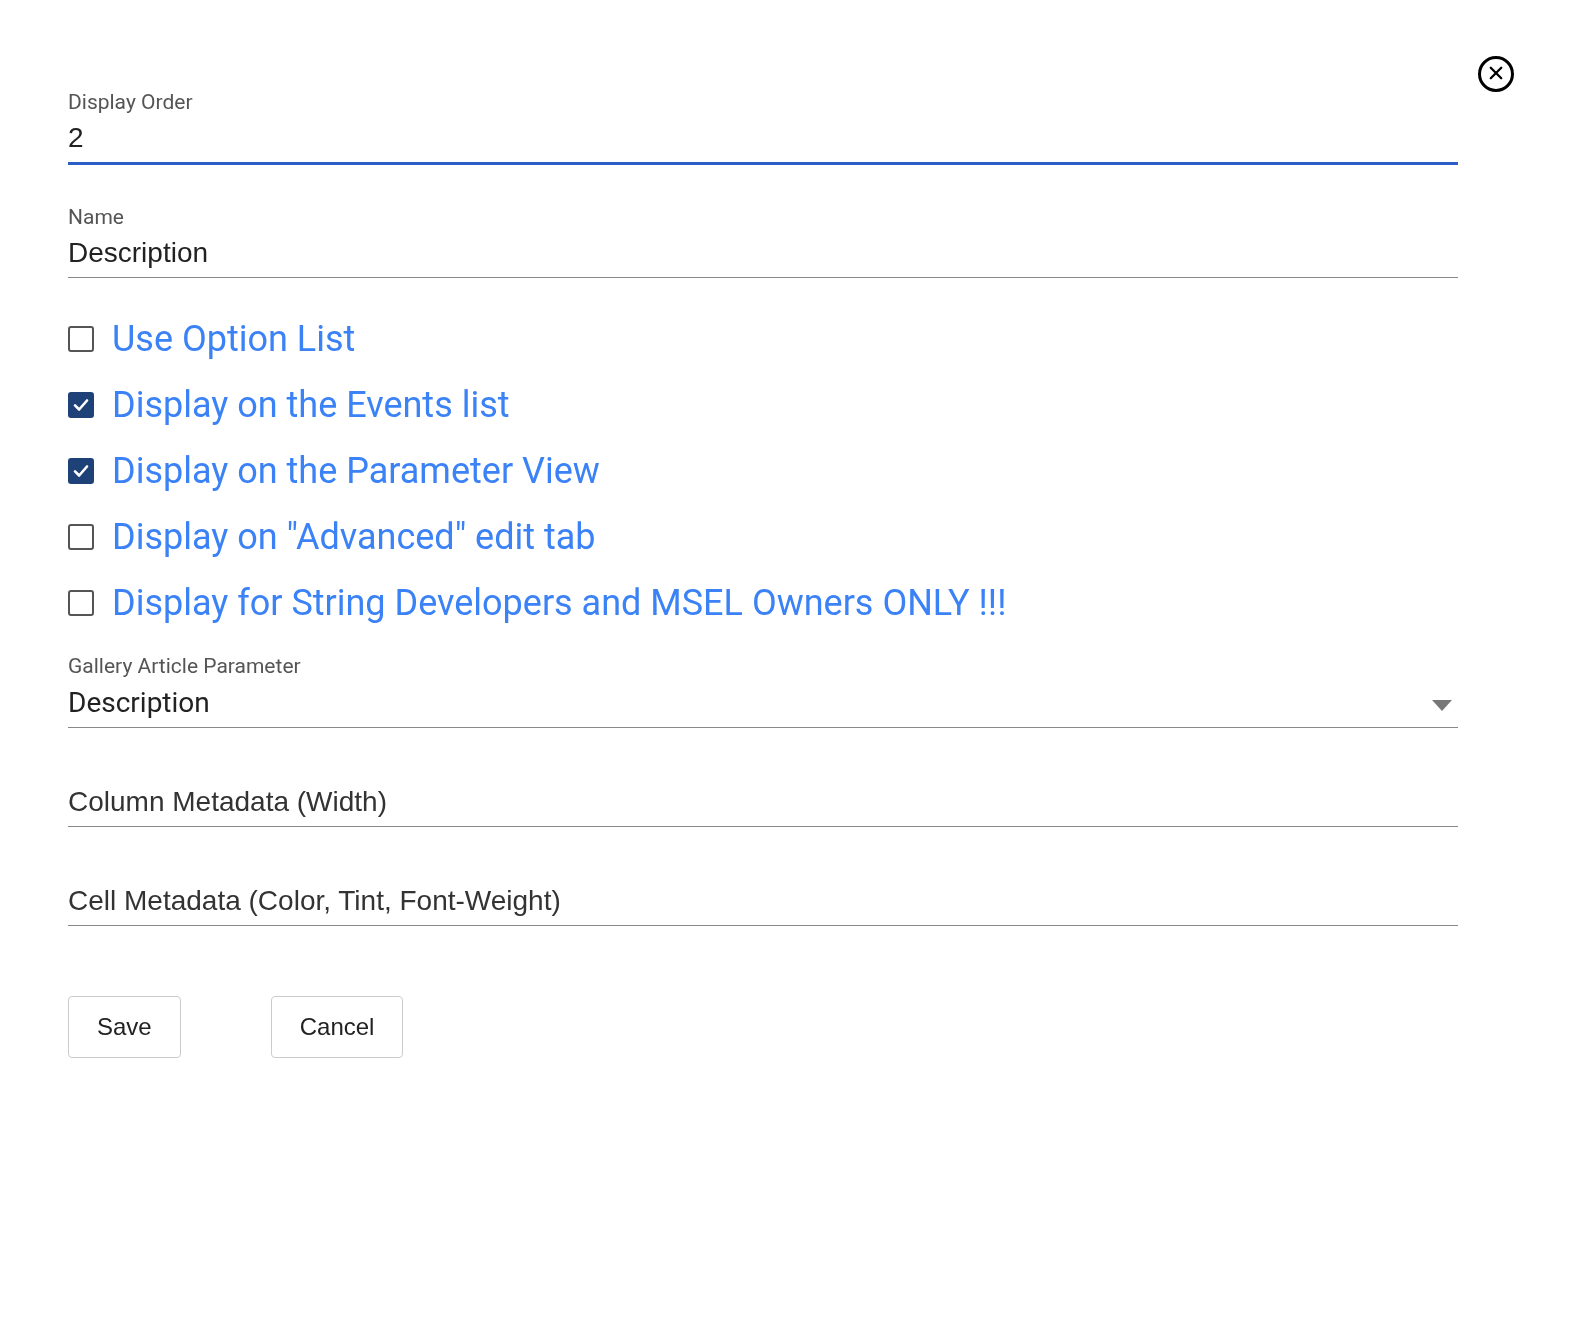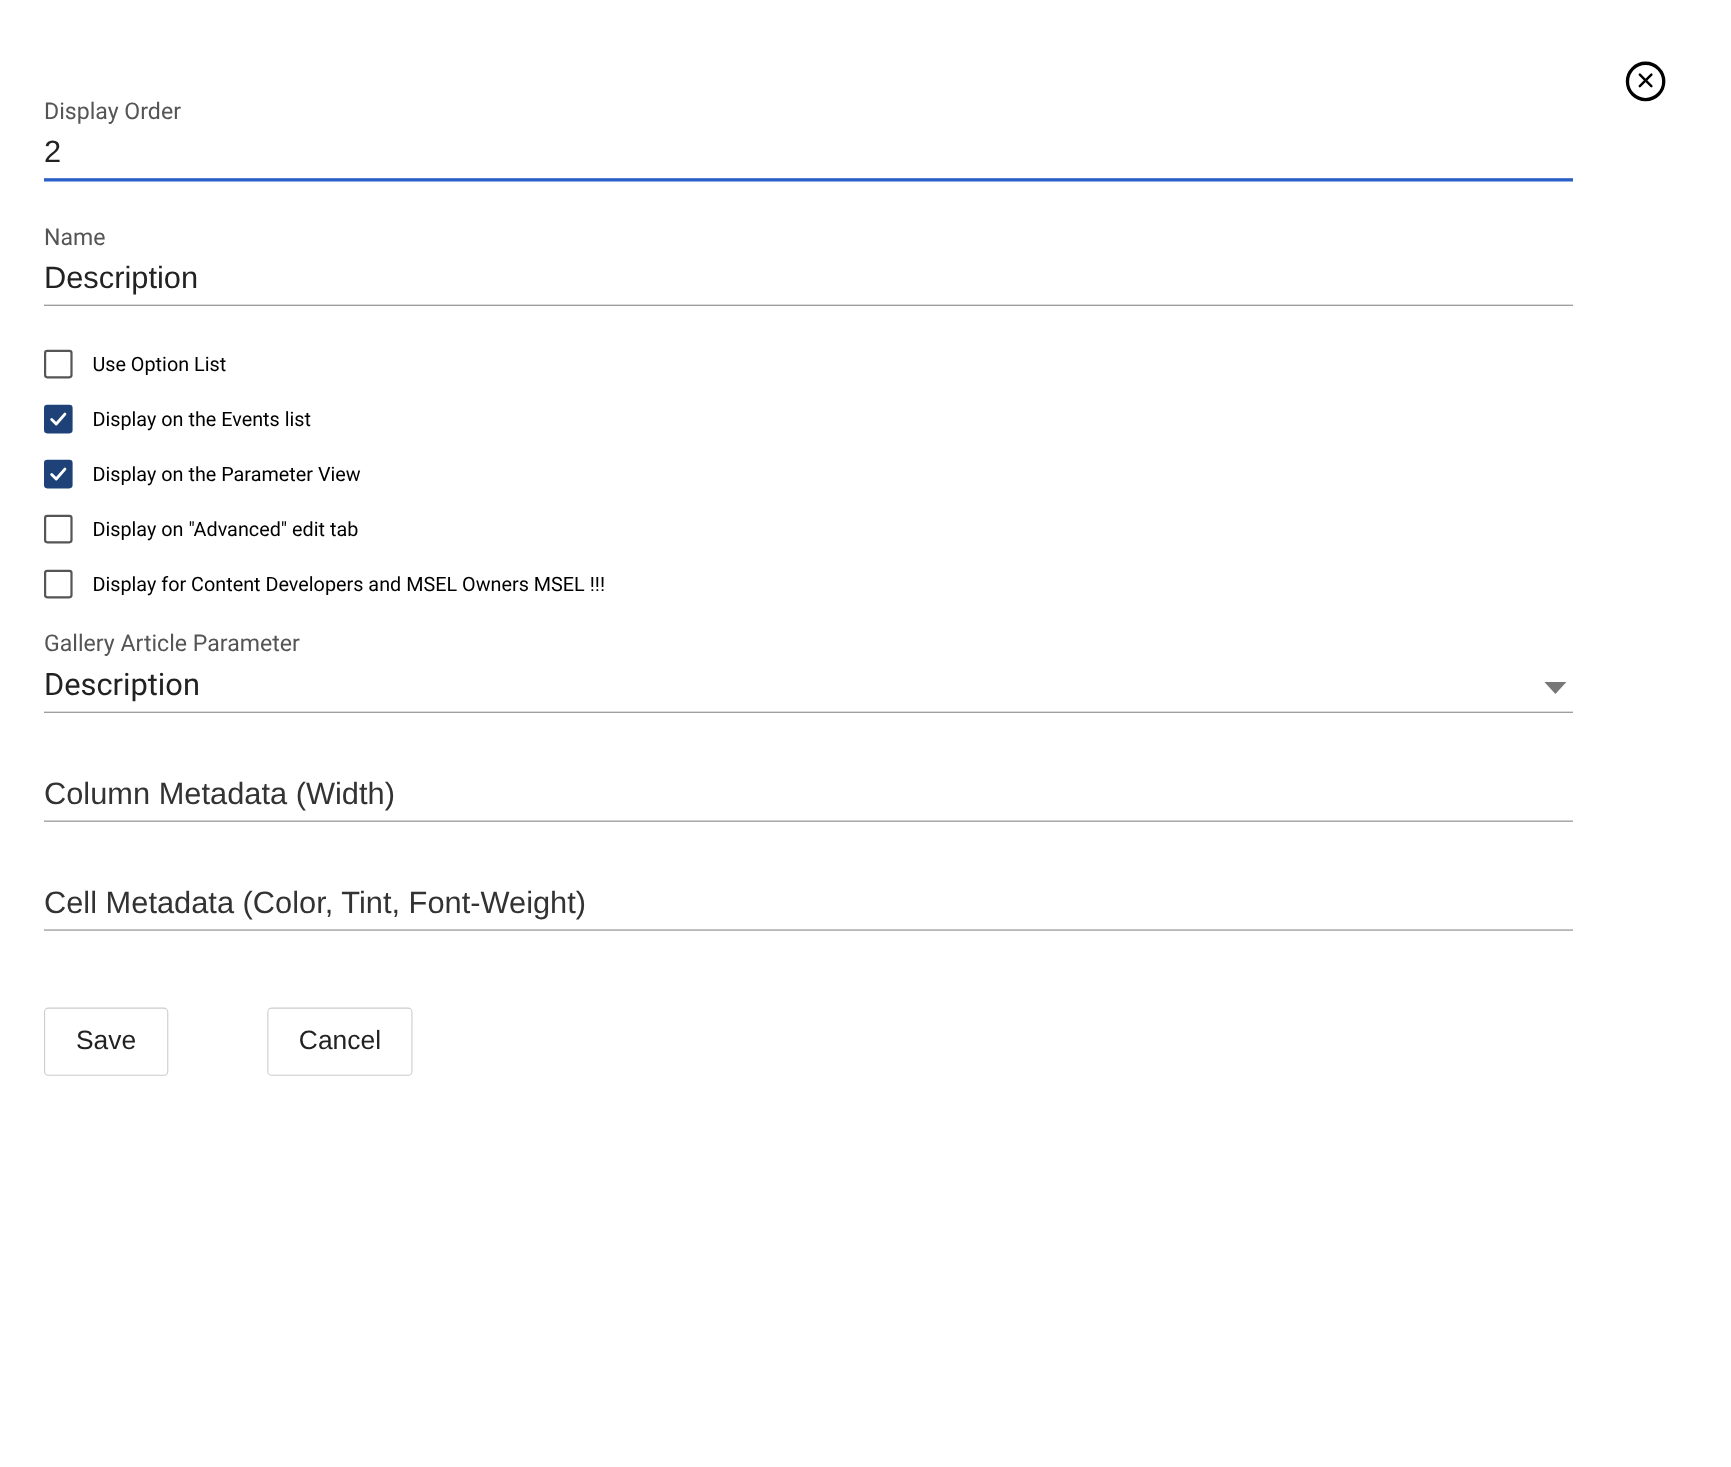--- a/index.html
+++ b/index.html
@@ -6,21 +6,21 @@
   html, body {
     margin: 0; padding: 0;
     font-family: -apple-system, BlinkMacSystemFont, "Segoe UI", Roboto, "Helvetica Neue", Arial, sans-serif;
     background: #fff;
     color: #222;
   }
   .page {
     position: relative;
     width: 1574px;
     height: 1073px;
-    padding: 90px 60px 40px 40px;
+    padding: 90px 60px 40px 68px;
   }
   .close-btn {
     position: absolute;
     top: 56px;
     right: 60px;
     width: 36px;
     height: 36px;
     border: 3px solid #000;
     border-radius: 50%;
     background: #fff;
@@ -77,22 +77,22 @@
     position: absolute;
     right: 6px;
     bottom: 16px;
     pointer-events: none;
   }
   .select-caret svg { display:block; }
   .checkbox-row {
     display: flex;
     align-items: center;
     margin: 20px 0 24px 0;
-    font-size: 18px;
-    color: #000000;
+    font-size: 36px;
+    color: #3b82f6;
     cursor: pointer;
   }
   .checkbox-group { margin: 8px 0 30px 0; }
   .chk {
     width: 26px; height: 26px;
     border: 2.5px solid #555;
     border-radius: 3px;
     margin-right: 18px;
     display: inline-flex;
     align-items: center;
@@ -173,21 +173,21 @@
             </svg>
           </span>
         <span>Display on the Parameter View</span>
       </div>
       <div class="checkbox-row">
         <span class="chk"></span>
         <span>Display on "Advanced" edit tab</span>
       </div>
       <div class="checkbox-row">
         <span class="chk"></span>
-        <span>Display for Content Developers and MSEL Owners MSEL !!!</span>
+        <span>Display for String Developers and MSEL Owners ONLY !!!</span>
       </div>
     </div>
 
     <div class="field">
       <label class="field-label">Gallery Article Parameter</label>
       <div class="select-wrap">
         <div class="select-val">Description</div>
         <span class="select-caret">
           <svg width="20" height="12" viewBox="0 0 20 12" fill="#777">
               <polygon points="0,0 20,0 10,11"></polygon>

